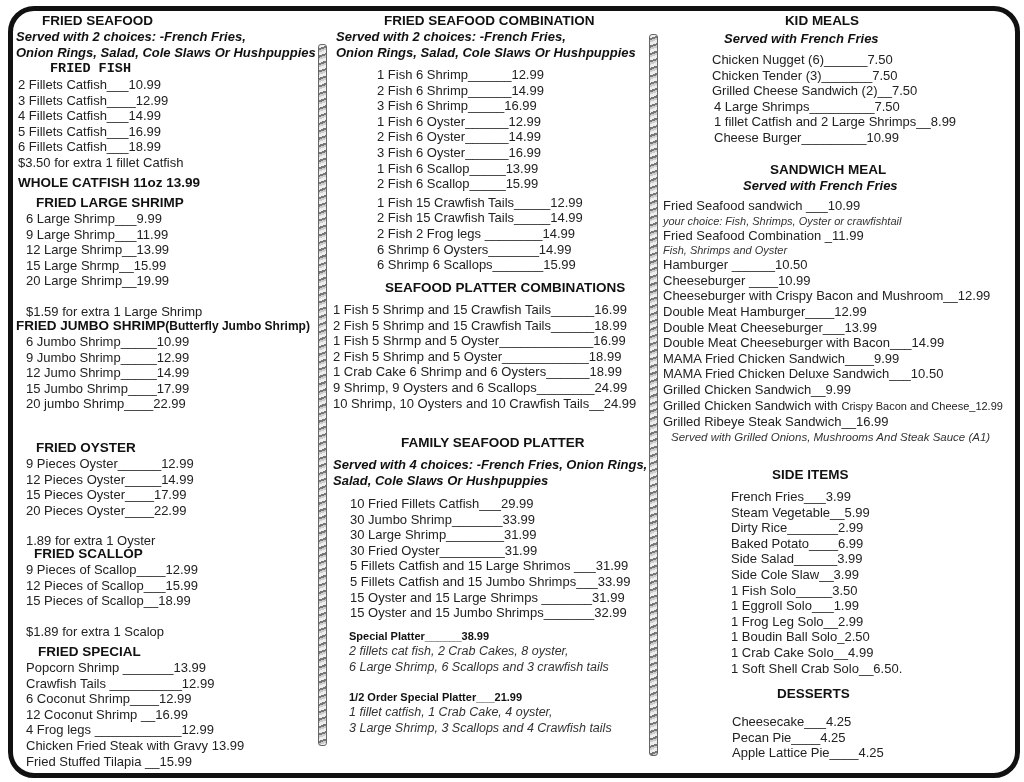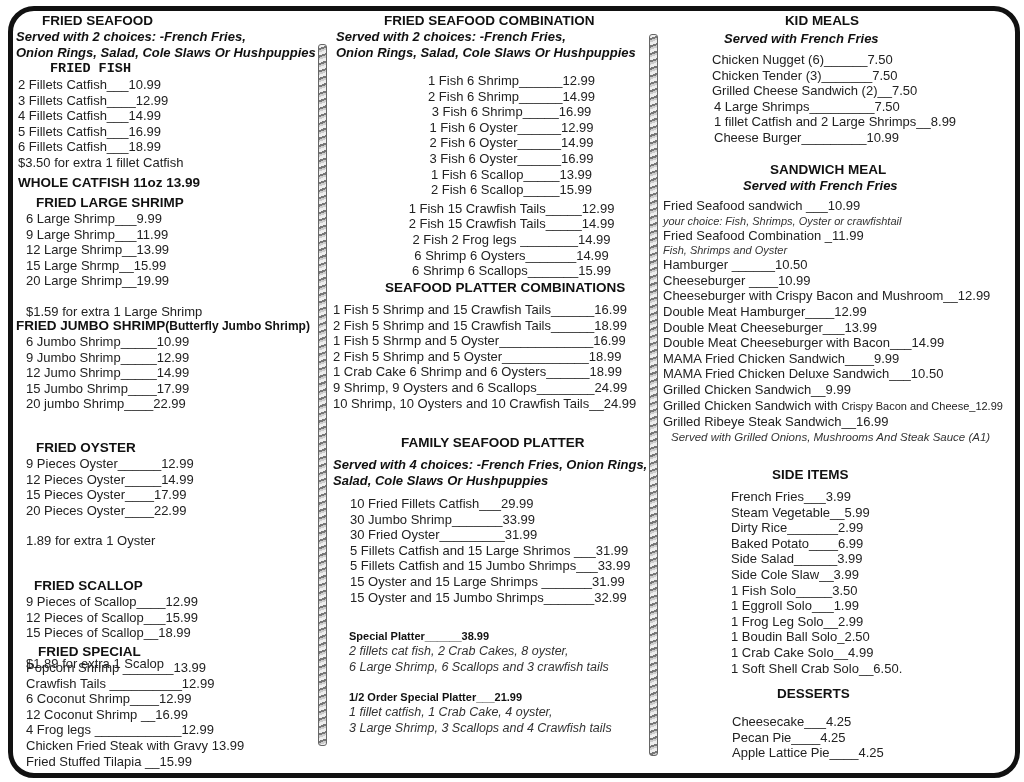--- a/index.html
+++ b/index.html
@@ -70,21 +70,21 @@
 
 <div class="block" style="left:26px; top:440px;">
   <div class="hdr" style="padding-left:10px;">FRIED OYSTER</div>
   <div class="item">9 Pieces Oyster______12.99</div>
   <div class="item">12 Pieces Oyster_____14.99</div>
   <div class="item">15 Pieces Oyster____17.99</div>
   <div class="item">20 Pieces Oyster____22.99</div>
   <div class="note" style="margin-top:15px;">1.89 for extra 1 Oyster</div>
 </div>
 
-<div class="block" style="left:26px; top:546px;margin-top:32px;">
+<div class="block" style="left:26px; top:546px;">
   <div class="hdr" style="padding-left:8px;">FRIED SCALLOP</div>
   <div class="item">9 Pieces of Scallop____12.99</div>
   <div class="item">12 Pieces of Scallop___15.99</div>
   <div class="item">15 Pieces of Scallop__18.99</div>
   <div class="note" style="margin-top:15px;">$1.89 for extra 1 Scalop</div>
 </div>
 
 <div class="block" style="left:26px; top:644px;">
   <div class="hdr" style="padding-left:12px;">FRIED SPECIAL</div>
   <div class="item">Popcorn Shrimp _______13.99</div>
@@ -93,21 +93,21 @@
   <div class="item">12 Coconut Shrimp __16.99</div>
   <div class="item">4 Frog legs ____________12.99</div>
   <div class="item">Chicken Fried Steak with Gravy 13.99</div>
   <div class="item">Fried Stuffed Tilapia __15.99</div>
 </div>
 
 <div class="block" style="left:336px; top:13px; width:310px;">
   <div class="hdr" style="padding-left:48px;">FRIED SEAFOOD COMBINATION</div>
   <div class="sub">Served with 2 choices: -French Fries,</div>
   <div class="sub">Onion Rings, Salad, Cole Slaws Or Hushpuppies</div>
-  <div style="padding-left:41px; margin-top:12px;text-align:center;">
+  <div style="padding-left:41px; margin-top:6px;">
     <div class="item">1 Fish 6 Shrimp______12.99</div>
     <div class="item">2 Fish 6 Shrimp______14.99</div>
     <div class="item">3 Fish 6 Shrimp_____16.99</div>
     <div class="item">1 Fish 6 Oyster______12.99</div>
     <div class="item">2 Fish 6 Oyster______14.99</div>
     <div class="item">3 Fish 6 Oyster______16.99</div>
     <div class="item">1 Fish 6 Scallop_____13.99</div>
     <div class="item">2 Fish 6 Scallop_____15.99</div>
     <div style="margin-top:3px;"></div>
     <div class="item">1 Fish 15 Crawfish Tails_____12.99</div>
@@ -131,20 +131,21 @@
   </div>
 </div>
 
 <div class="block" style="left:333px; top:435px; width:315px;">
   <div class="hdr" style="padding-left:68px;">FAMILY SEAFOOD PLATTER</div>
   <div class="sub" style="margin-top:6px;">Served with 4 choices: -French Fries, Onion Rings,</div>
   <div class="sub">Salad, Cole Slaws Or Hushpuppies</div>
   <div style="padding-left:17px; margin-top:7px;">
     <div class="item">10 Fried Fillets Catfish___29.99</div>
     <div class="item">30 Jumbo Shrimp_______33.99</div>
+    <div class="item">30 Large Shrimp________31.99</div>
     <div class="item">30 Fried Oyster_________31.99</div>
     <div class="item">5 Fillets Catfish and 15 Large Shrimos ___31.99</div>
     <div class="item">5 Fillets Catfish and 15 Jumbo Shrimps___33.99</div>
     <div class="item">15 Oyster and 15 Large Shrimps _______31.99</div>
     <div class="item">15 Oyster and 15 Jumbo Shrimps_______32.99</div>
   </div>
 </div>
 
 <div class="block" style="left:349px; top:628px;">
   <div class="bold13">Special Platter______38.99</div>

